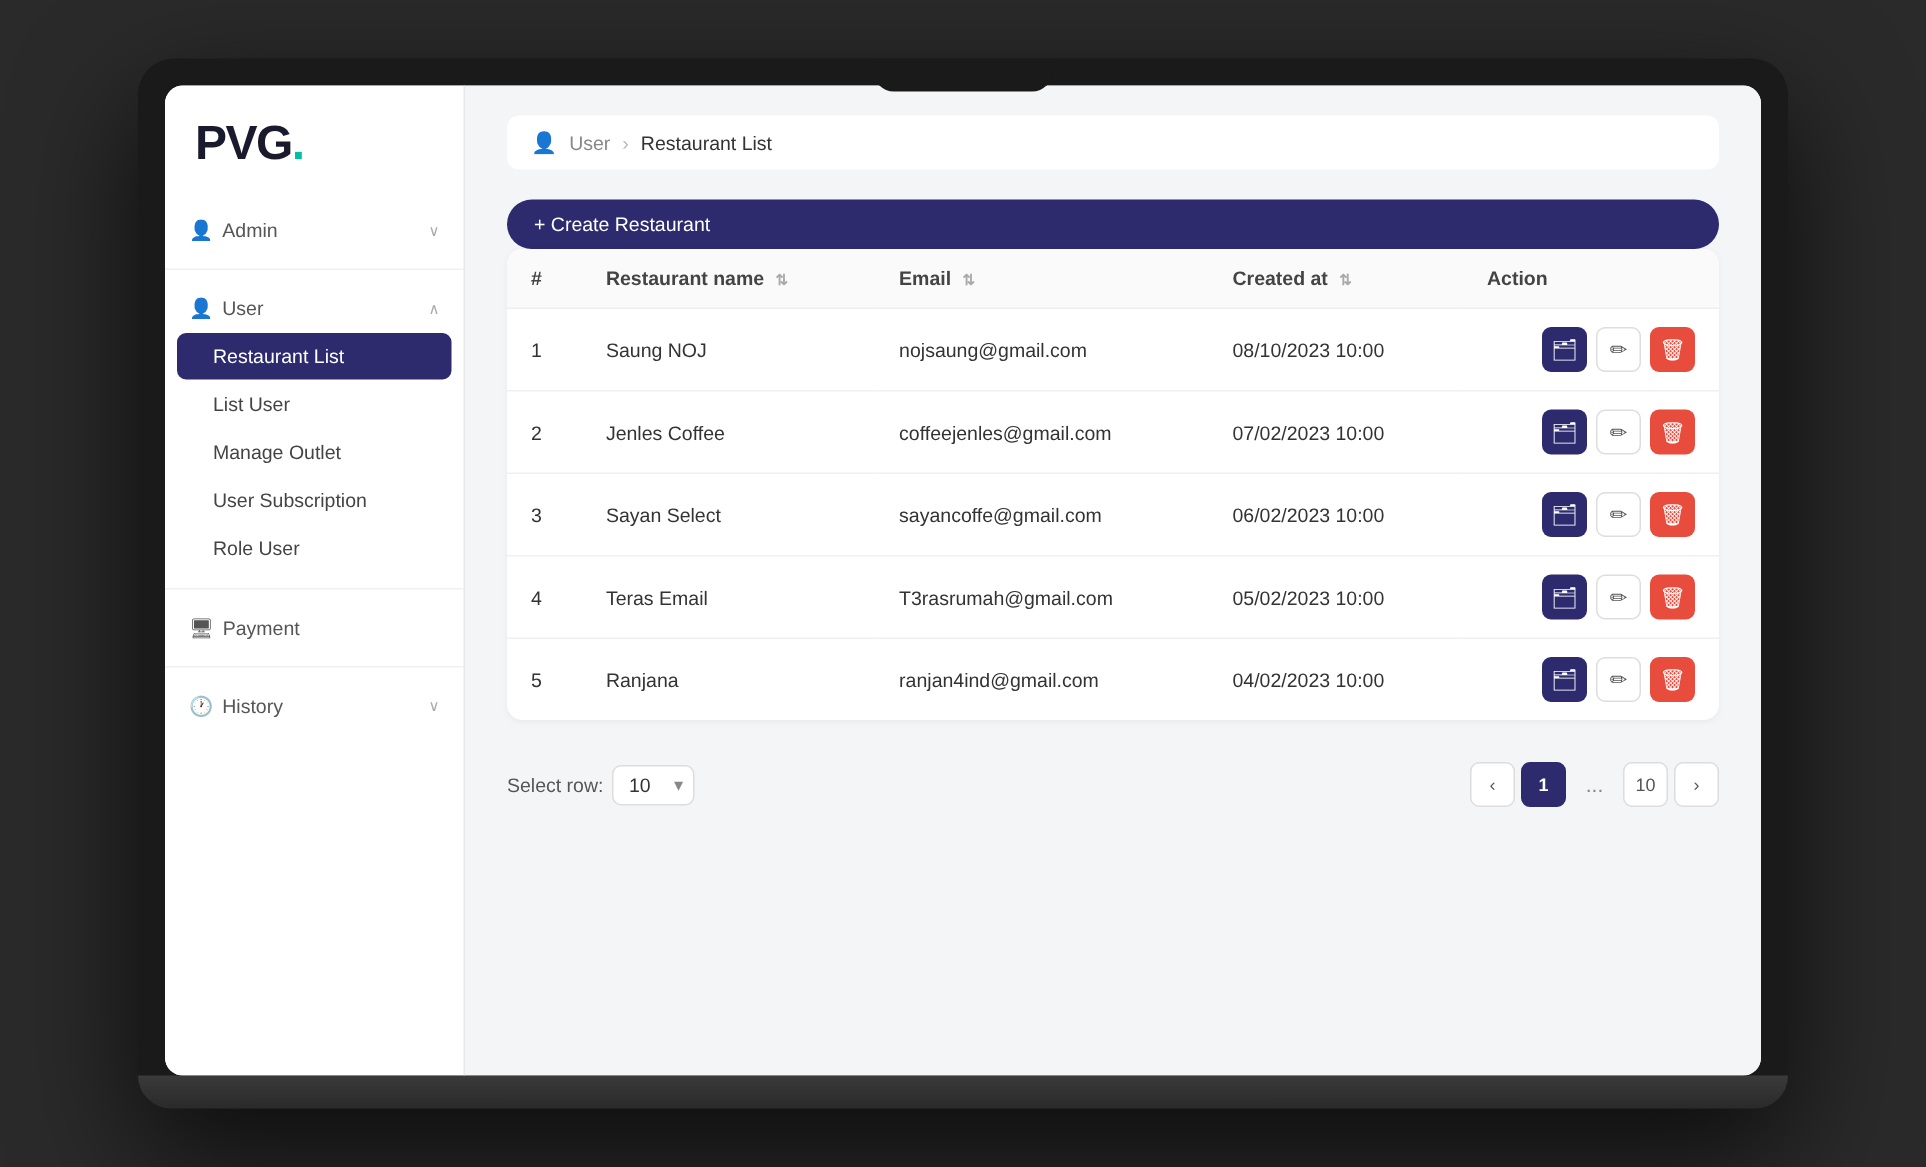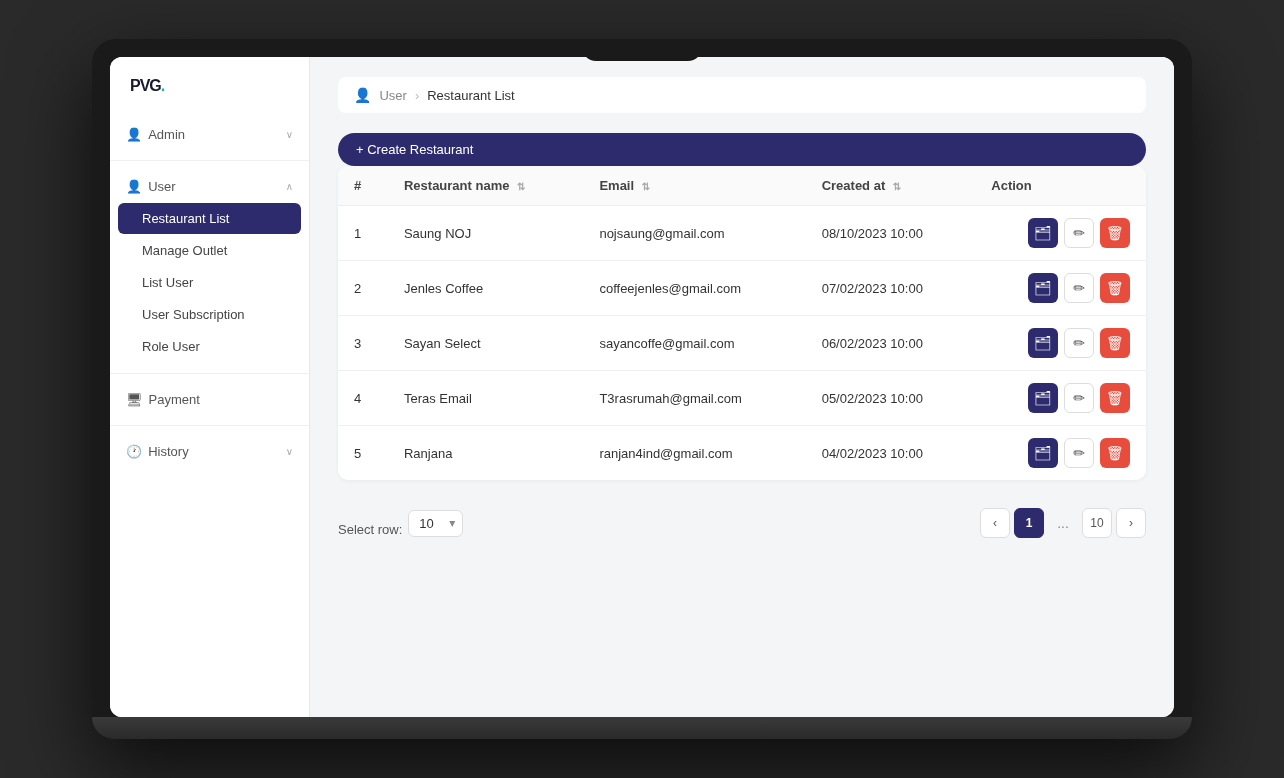--- a/index.html
+++ b/index.html
@@ -50,21 +50,21 @@
       width: 200px;
       min-width: 200px;
       background: #fff;
       border-right: 1px solid #e8e8e8;
       padding: 20px 0;
       display: flex;
       flex-direction: column;
     }
     .logo {
       padding: 0 20px 20px 20px;
-      font-size: 16px;
+      font-size: 32px;
       font-weight: 800;
       color: #1a1a2e;
       letter-spacing: -1px;
     }
     .logo-dot {
       color: #00bfa5;
     }
     .sidebar-section {
       padding: 4px 0;
     }
@@ -228,21 +228,21 @@
     
     .table-footer {
       display: flex;
       align-items: center;
       justify-content: space-between;
       margin-top: 20px;
       padding: 8px 0;
     }
     .row-select {
       display: flex;
-      align-items: flex-end;
+      align-items: center;
       gap: 6px;
       font-size: 13px;
       color: #555;
     }
     .row-select select {
       padding: 5px 28px 5px 10px;
       border: 1px solid #ddd;
       border-radius: 6px;
       background: #fff;
       font-size: 13px;
@@ -326,24 +326,24 @@
           <div class="sidebar-group-row">
             <span>👤</span>
             <span>User</span>
           </div>
           <span class="chevron">∧</span>
         </div>
         <div class="sidebar-item active">
           <span>Restaurant List</span>
         </div>
         <div class="sidebar-item">
+          <span>List User</span>
+        </div>
+        <div class="sidebar-item">
           <span>Manage Outlet</span>
-        </div>
-        <div class="sidebar-item">
-          <span>List User</span>
         </div>
         <div class="sidebar-item">
           <span>User Subscription</span>
         </div>
         <div class="sidebar-item">
           <span>Role User</span>
         </div>
       </div>
 
       <div class="sidebar-divider"></div>

